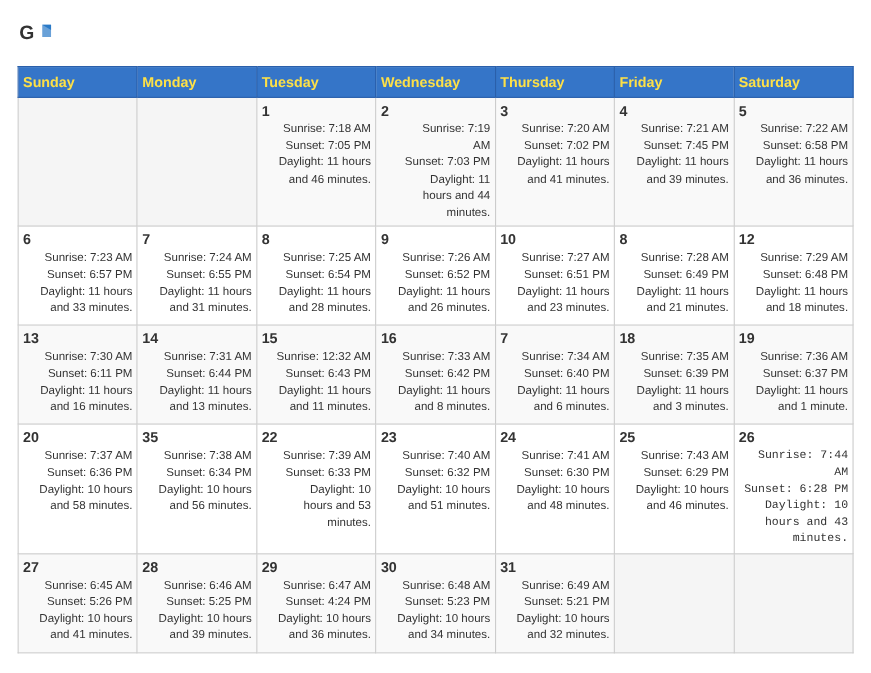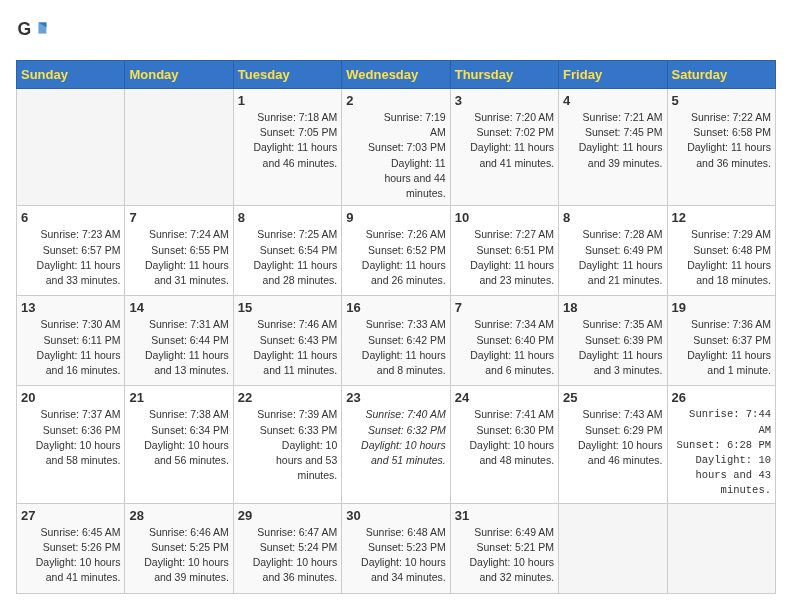--- a/index.html
+++ b/index.html
@@ -214,21 +214,21 @@
 Daylight: 11 hours and 16 minutes.</div>
         </td>
         <td>
           <span class="day-number">14</span>
           <div class="day-info" style="white-space: pre-line;">Sunrise: 7:31 AM
 Sunset: 6:44 PM
 Daylight: 11 hours and 13 minutes.</div>
         </td>
         <td>
           <span class="day-number">15</span>
-          <div class="day-info" style="white-space: pre-line;">Sunrise: 7:46 AM
+          <div class="day-info" style="white-space: pre-line;">Sunrise: 12:32 AM
 Sunset: 6:43 PM
 Daylight: 11 hours and 11 minutes.</div>
         </td>
         <td>
           <span class="day-number">16</span>
           <div class="day-info" style="white-space: pre-line;">Sunrise: 7:33 AM
 Sunset: 6:42 PM
 Daylight: 11 hours and 8 minutes.</div>
         </td>
         <td>
@@ -251,34 +251,34 @@
         </td>
       </tr>
       <tr>
         <td>
           <span class="day-number">20</span>
           <div class="day-info" style="white-space: pre-line;">Sunrise: 7:37 AM
 Sunset: 6:36 PM
 Daylight: 10 hours and 58 minutes.</div>
         </td>
         <td>
-          <span class="day-number">21</span>
+          <span class="day-number">35</span>
           <div class="day-info" style="white-space: pre-line;">Sunrise: 7:38 AM
 Sunset: 6:34 PM
 Daylight: 10 hours and 56 minutes.</div>
         </td>
         <td>
           <span class="day-number">22</span>
           <div class="day-info" style="white-space: pre-line; margin-left: 16px;">Sunrise: 7:39 AM
 Sunset: 6:33 PM
 Daylight: 10 hours and 53 minutes.</div>
         </td>
         <td>
           <span class="day-number">23</span>
-          <div class="day-info" style="white-space: pre-line; font-style: italic;">Sunrise: 7:40 AM
+          <div class="day-info" style="white-space: pre-line;">Sunrise: 7:40 AM
 Sunset: 6:32 PM
 Daylight: 10 hours and 51 minutes.</div>
         </td>
         <td>
           <span class="day-number">24</span>
           <div class="day-info" style="white-space: pre-line;">Sunrise: 7:41 AM
 Sunset: 6:30 PM
 Daylight: 10 hours and 48 minutes.</div>
         </td>
         <td>
@@ -303,21 +303,21 @@
         </td>
         <td>
           <span class="day-number">28</span>
           <div class="day-info" style="white-space: pre-line;">Sunrise: 6:46 AM
 Sunset: 5:25 PM
 Daylight: 10 hours and 39 minutes.</div>
         </td>
         <td>
           <span class="day-number">29</span>
           <div class="day-info" style="white-space: pre-line;">Sunrise: 6:47 AM
-Sunset: 5:24 PM
+Sunset: 4:24 PM
 Daylight: 10 hours and 36 minutes.</div>
         </td>
         <td>
           <span class="day-number">30</span>
           <div class="day-info" style="white-space: pre-line;">Sunrise: 6:48 AM
 Sunset: 5:23 PM
 Daylight: 10 hours and 34 minutes.</div>
         </td>
         <td>
           <span class="day-number">31</span>

